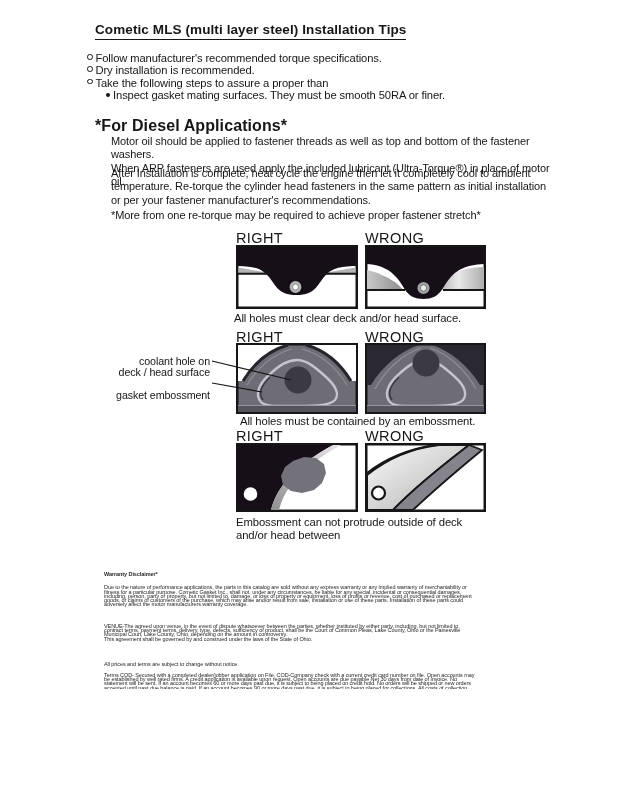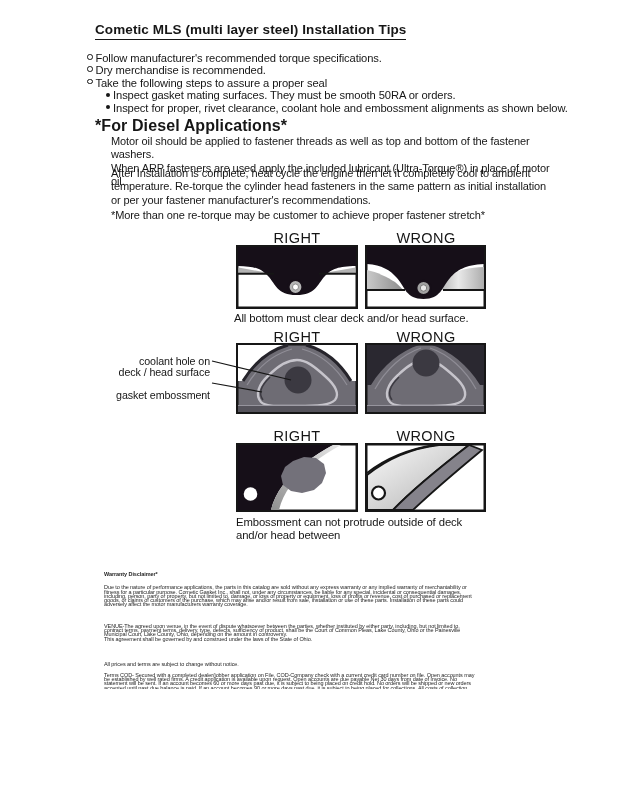--- a/index.html
+++ b/index.html
@@ -30,21 +30,21 @@
   }
   .h2{left:95px;top:117px;font-size:16px;font-weight:bold;letter-spacing:.1px;}
   .body{
     left:95px;width:450px;font-size:11px;line-height:13.4px;letter-spacing:-.1px;
     white-space:pre-line;
     margin-left:16px;
   }
   .p-oil{top:135px;}
   .p-retorque{top:167px;}
   .p-note{top:209px;}
-  .dlabel{width:122px;text-align:center;font-size:14.5px;letter-spacing:.4px;}
+  .dlabel{width:122px;font-size:14.5px;letter-spacing:.4px;}
   .caption{font-size:11.3px;line-height:12.6px;letter-spacing:-.1px;white-space:pre-line;}
   .callout{
     width:115px;text-align:right;font-size:10.7px;line-height:11.4px;
     letter-spacing:-.1px;white-space:pre-line;margin-top:13px;
   }
   .fineprint{
     left:104px;top:570px;width:830px;height:360px;
     transform:scale(0.5);transform-origin:0 0;color:#262626;
   }
   .fp{position:absolute;left:0;white-space:pre-line;font-size:11px;line-height:8.6px;letter-spacing:-.15px;}
@@ -54,33 +54,32 @@
 </style>
 </head>
 <body>
 
 <div class="page">
 
   <div class="abs title">Cometic MLS (multi layer steel) Installation Tips</div>
 
   <div class="abs bullets">
     <div class="brow"><span class="obullet"></span><span>Follow manufacturer's recommended torque specifications.</span></div>
-    <div class="brow"><span class="obullet"></span><span>Dry merchandise is recommended.</span></div>
-    <div class="brow"><span class="obullet"></span><span>Take the following steps to assure a proper seal</span></div>
-    <div class="brow sub"><span class="fbullet"></span><span>Inspect gasket mating surfaces.  They must be smooth 50RA or orders.</span></div>
-    <div class="brow sub"><span class="fbullet"></span><span>Inspect for proper, rivet clearance, coolant hole and embossment alignments as shown below.</span></div>
+    <div class="brow"><span class="obullet"></span><span>Dry installation is recommended.</span></div>
+    <div class="brow"><span class="obullet"></span><span>Take the following steps to assure a proper than</span></div>
+    <div class="brow sub"><span class="fbullet"></span><span>Inspect gasket mating surfaces.  They must be smooth 50RA or finer.</span></div>
   </div>
 
   <div class="abs h2">*For Diesel Applications*</div>
   <div class="abs body p-oil">Motor oil should be applied to fastener threads as well as top and bottom of the fastener washers.
 When ARP fasteners are used apply the included lubricant (Ultra-Torque®) in place of motor oil.</div>
   <div class="abs body p-retorque">After Installation is complete, heat cycle the engine then let it completely cool to ambient
 temperature. Re-torque the cylinder head fasteners in the same pattern as initial installation
 or per your fastener manufacturer's recommendations.</div>
-  <div class="abs body p-note">*More than one re-torque may be customer to achieve proper fastener stretch*</div>
+  <div class="abs body p-note">*More from one re-torque may be required to achieve proper fastener stretch*</div>
 
   <div class="abs dlabel" style="left:236px;top:230px;">RIGHT</div>
   <div class="abs dlabel" style="left:365px;top:230px;">WRONG</div>
 
   <div class="abs" style="left:236px;top:245px;">
     <svg width="122" height="64" viewBox="0 0 122 64">
       <rect x="1.25" y="1.25" width="119.5" height="61.5" fill="#ffffff" stroke="#161616" stroke-width="2.5"></rect>
       <polygon points="2.5,28.6 36,28.6 2.5,22.5" fill="#b3b3b3"></polygon>
       <polygon points="85,28.6 119.5,28.6 119.5,22.5" fill="#b3b3b3"></polygon>
       <path d="M2,2 H120 V21 C102,21.5 96,23.5 89,31 C81,39.5 80,50 60.5,50 C41,50 40,39.5 32,31 C25,23.5 19,21.5 2,21 Z" fill="#160f18"></path>
@@ -106,21 +105,21 @@
       <rect x="1.25" y="1.25" width="118.5" height="61.5" fill="#ffffff" stroke="#161616" stroke-width="2.5"></rect>
       <path d="M2,44.8 V25 C12,27 22,32 30,37 C33,39.5 36,42.3 38,44.8 Z" fill="url(#gw2)"></path>
       <path d="M62,44.8 C66,41 72,36 80,31 C92,25 105,22.5 119,22 V44.8 Z" fill="url(#gw1)"></path>
       <path d="M2,2 H119 V19 C100,20 92,25 85,33 C77,42 76,54 58.5,54 C41,54 40,42 32,33 C25,25 17,20 2,19 Z" fill="#160f18"></path>
       <path d="M2,45 H40 M78,45 H119" stroke="#161616" stroke-width="2" fill="none"></path>
       <circle cx="58.5" cy="43" r="7.2" fill="#a2a2a2" stroke="#160f18" stroke-width="2.2"></circle>
       <circle cx="58.5" cy="43" r="3.2" fill="#e8e8e8" stroke="#666666" stroke-width=".8"></circle>
     </svg>
   </div>
 
-  <div class="abs caption" style="left:234px;top:312px;">All bottom must clear deck and/or head surface.</div>
+  <div class="abs caption" style="left:234px;top:312px;">All holes must clear deck and/or head surface.</div>
 
   <div class="abs dlabel" style="left:236px;top:329px;">RIGHT</div>
   <div class="abs dlabel" style="left:365px;top:329px;">WRONG</div>
 
   <div class="abs callout" style="left:95px;top:343px;">coolant hole on
 deck / head surface</div>
   <div class="abs callout" style="left:95px;top:377px;">gasket embossment</div>
 
   <div class="abs" style="left:236px;top:343px;">
     <svg width="122" height="71" viewBox="0 0 122 71">
@@ -154,20 +153,21 @@
     </svg>
   </div>
 
   <div class="abs" style="left:95px;top:330px;pointer-events:none;">
     <svg width="260" height="90" viewBox="0 0 260 90">
       <line x1="117" y1="31" x2="196" y2="50" stroke="#161616" stroke-width="1.2"></line>
       <line x1="117" y1="53" x2="167" y2="62" stroke="#161616" stroke-width="1.2"></line>
     </svg>
   </div>
 
+  <div class="abs caption" style="left:240px;top:415px;">All holes must be contained by an embossment.</div>
 
   <div class="abs dlabel" style="left:236px;top:428px;">RIGHT</div>
   <div class="abs dlabel" style="left:365px;top:428px;">WRONG</div>
 
   <div class="abs" style="left:236px;top:443px;">
     <svg width="122" height="69" viewBox="0 0 122 69">
       <defs>
         <linearGradient id="st1" x1="0" y1="1" x2="1" y2="0">
           <stop offset="0" stop-color="#8f8f8f"></stop>
             <stop offset="1" stop-color="#e6e6e6"></stop>

